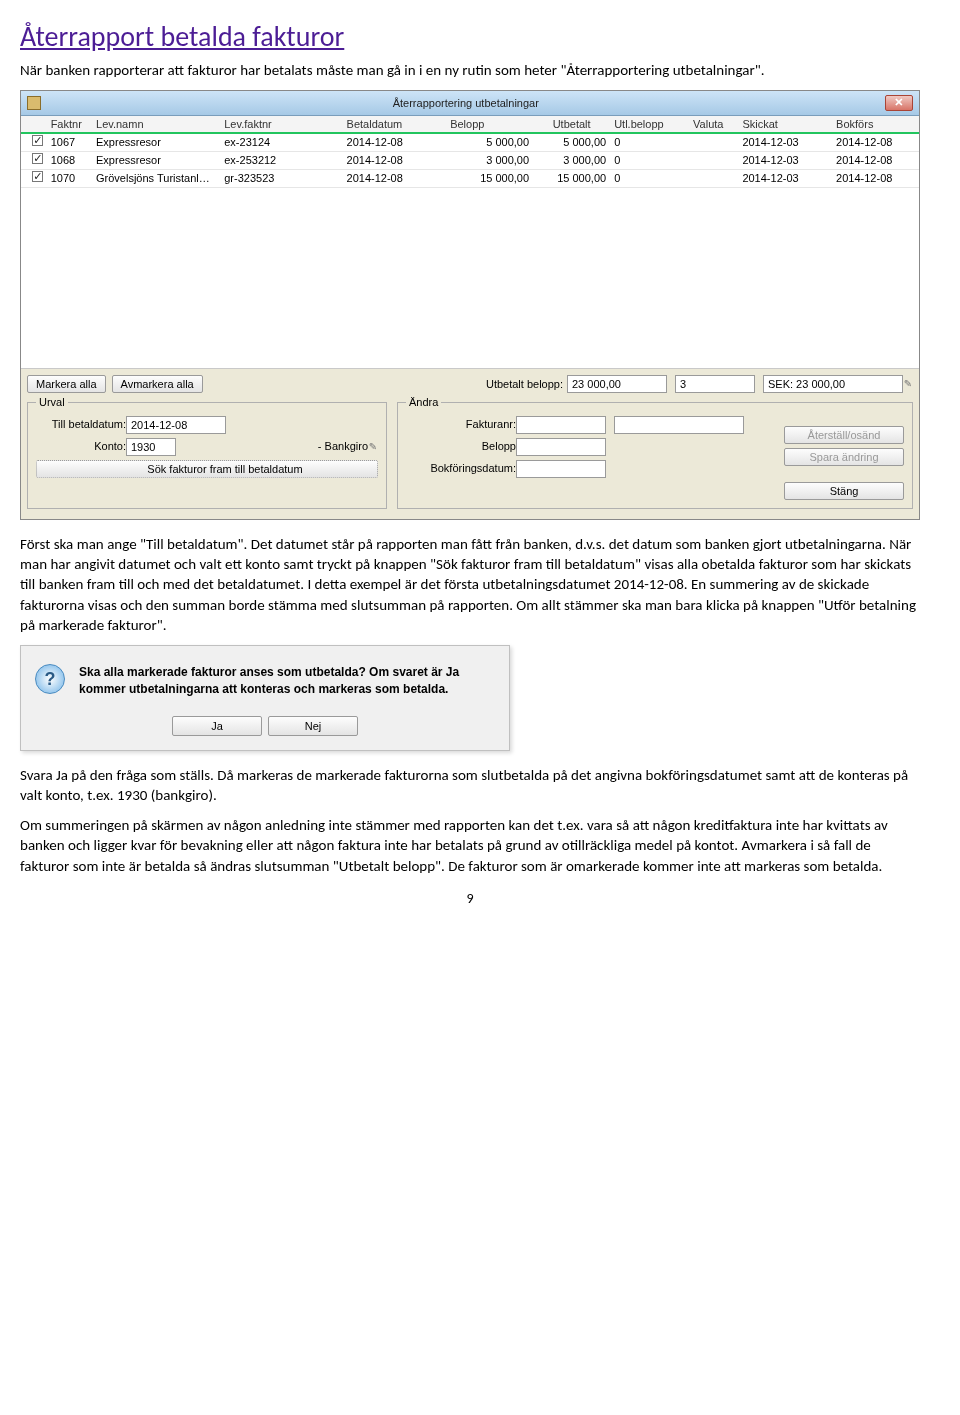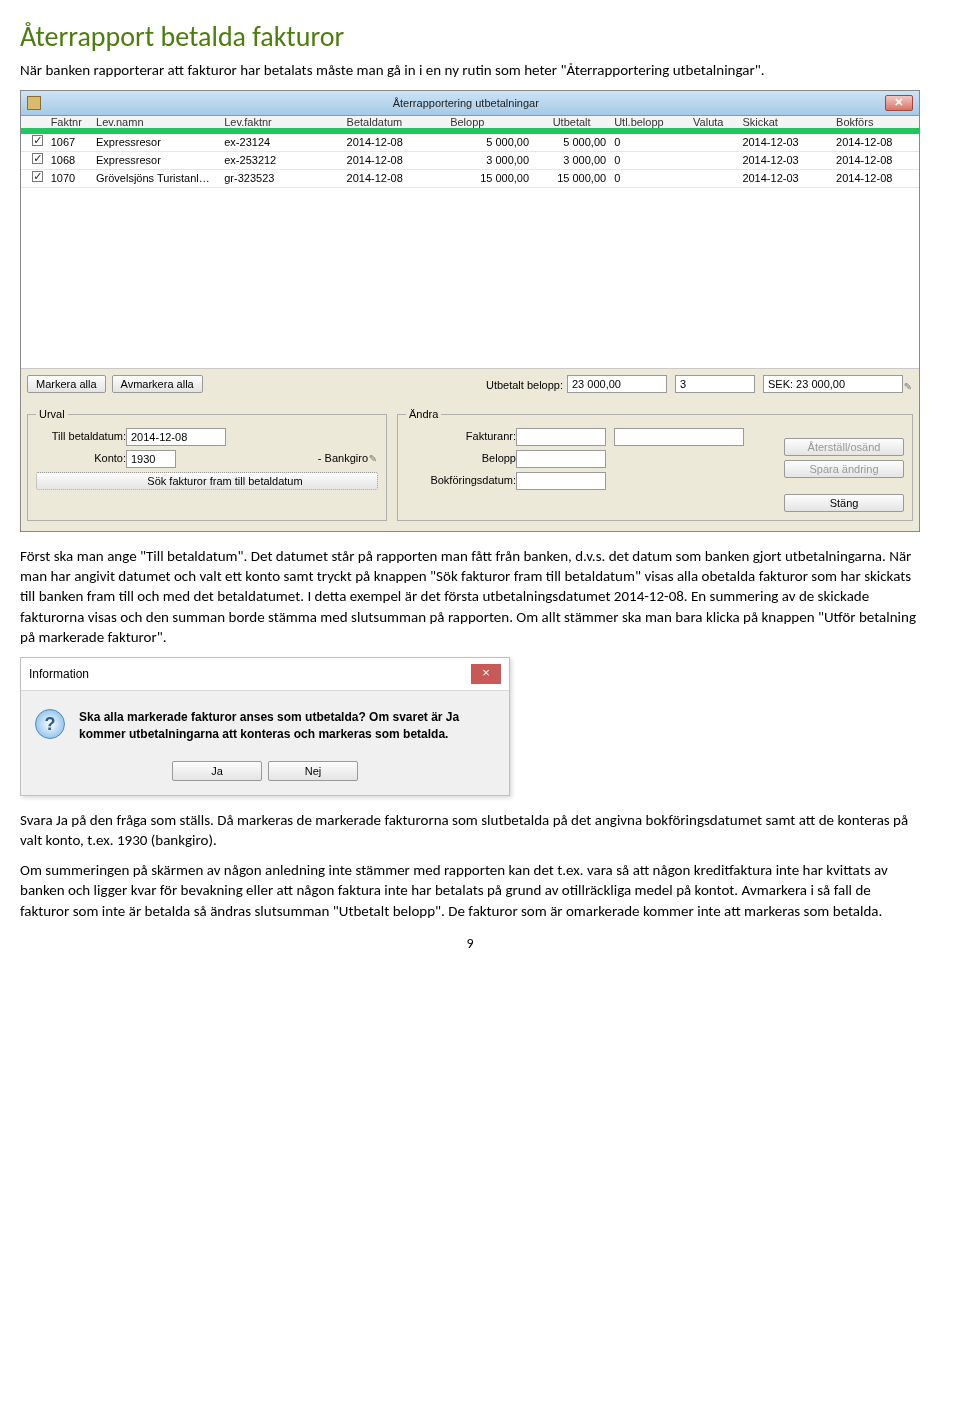--- a/index.html
+++ b/index.html
@@ -6,24 +6,25 @@
   body {
     font-family: Calibri, Arial, sans-serif;
     background: #fff;
     width: 960px;
     padding: 18px 40px 18px 20px;
     color: #000;
     font-size: 15px;
     line-height: 1.35;
   }
   h1 {
-    color: #4d7c0f;
+    color: #4c1d95;
     font-size: 28px;
     font-weight: 400;
     margin-bottom: 4px;
+    text-decoration: underline;
   }
   p { margin-bottom: 10px; }
   .screenshot {
     border: 1px solid #888;
     background: #0c4a6e;
     margin: 8px 0 14px 0;
     font-family: Tahoma, Arial, sans-serif;
     font-size: 11px;
   }
   .titlebar {
@@ -57,21 +58,21 @@
   }
   .grid-header, .grid-row {
     display: flex;
     border-bottom: 1px solid #e6e6e6;
     padding: 2px 4px;
     height: 18px;
     align-items: center;
   }
   .grid-header {
     background: #f4f4f4;
-    border-bottom: 6px solid #22c55e;
+    border-bottom: 2px solid #22c55e;
     font-weight: 400;
     color: #333;
   }
   .col-check { width: 26px; text-align: center; }
   .col-faktnr { width: 46px; }
   .col-lev { width: 130px; }
   .col-levfaktnr { width: 124px; }
   .col-betald { width: 105px; }
   .col-belopp { width: 88px; text-align: right; padding-right: 8px; }
   .col-utbet { width: 78px; text-align: right; padding-right: 8px; }
@@ -79,21 +80,21 @@
   .col-valuta { width: 50px; }
   .col-skickat { width: 95px; }
   .col-bokf { width: 80px; }
   .chk { display: inline-block; width: 11px; height: 11px; border: 1px solid #777; position: relative; background:#fff; }
   .chk.checked::after { content: "✓"; position: absolute; top:-3px; left:0; font-size:11px; color:#222; }
   .grid-blank { background: #fff; height: 180px; }
   .lower {
     padding: 6px 6px 10px 6px;
     background: #ece9d8;
   }
-  .lower-row { display: flex; align-items: flex-end; margin-bottom: 12px; }
+  .lower-row { display: flex; align-items: center; margin-bottom: 0; }
   .btn {
     background: linear-gradient(#fdfdfd, #e4e4e4);
     border: 1px solid #9a9a9a;
     padding: 2px 8px;
     font-size: 11px;
     border-radius: 2px;
     cursor: pointer;
   }
   .btn.disabled { color: #999; }
   .inp {
@@ -291,24 +292,20 @@
           </div>
         </div>
       </fieldset>
     </div>
   </div>
 </div>
 
 <p>Först ska man ange "Till betaldatum". Det datumet står på rapporten man fått från banken, d.v.s. det datum som banken gjort utbetalningarna. När man har angivit datumet och valt ett konto samt tryckt på knappen "Sök fakturor fram till betaldatum" visas alla obetalda fakturor som har skickats till banken fram till och med det betaldatumet. I detta exempel är det första utbetalningsdatumet 2014-12-08. En summering av de skickade fakturorna visas och den summan borde stämma med slutsumman på rapporten. Om allt stämmer ska man bara klicka på knappen "Utför betalning på markerade fakturor".</p>
 
 <div class="dialog">
-  <div class="dialog-titlebar">
-    <span class="dialog-title">Information</span>
-    <span class="dialog-close">×</span>
-  </div>
   <div class="dialog-body">
     <div class="dialog-content">
       <div class="info-icon">?</div>
       <div class="dialog-msg">Ska alla markerade fakturor anses som utbetalda? Om svaret är Ja kommer utbetalningarna att konteras och markeras som betalda.</div>
     </div>
     <div class="dialog-buttons">
       <button class="btn">Ja</button>
       <button class="btn">Nej</button>
     </div>
   </div>

